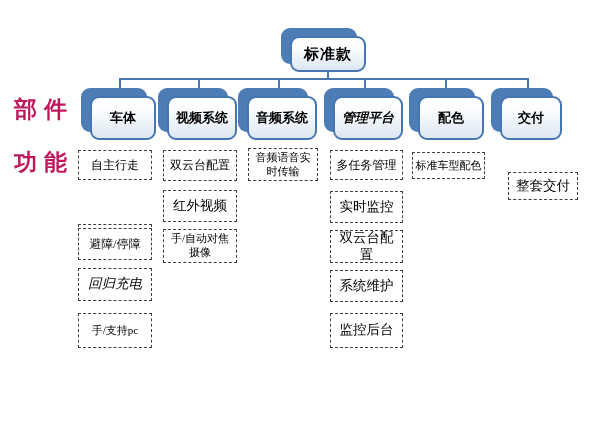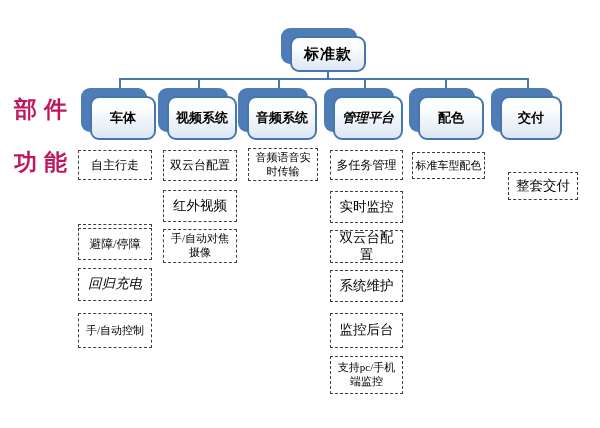--- a/index.html
+++ b/index.html
@@ -117,32 +117,31 @@
   </div>
   <div class="node branch" style="left:500px; top:96px; width:62px; height:44px;">
     <div class="node-back"></div>
     <div class="node-front">交付</div>
   </div>
 
   <div class="feature md" style="left:78px; top:150px; width:74px; height:30px;">自主行走</div>
   <div class="feature md" style="left:78px; top:190px; width:74px; height:31px;margin-top:34px;">激光导航</div>
   <div class="feature md" style="left:78px; top:228px; width:74px; height:32px;">避障/停障</div>
   <div class="feature lg" style="left:78px; top:268px; width:74px; height:33px;font-style:italic;">回归充电</div>
-  <div class="feature sm" style="left:78px; top:313px; width:74px; height:35px;">手/自动控制</div>
+  <div class="feature sm" style="left:78px; top:313px; width:74px; height:35px;">手/支持pc</div>
 
   <div class="feature md" style="left:163px; top:150px; width:74px; height:31px;">双云台配置</div>
   <div class="feature lg" style="left:163px; top:190px; width:74px; height:32px;">红外视频</div>
   <div class="feature sm" style="left:163px; top:229px; width:74px; height:34px;">手/自动对焦摄像</div>
 
   <div class="feature sm" style="left:248px; top:148px; width:70px; height:33px;">音频语音实时传输</div>
 
   <div class="feature md" style="left:330px; top:150px; width:73px; height:30px;">多任务管理</div>
   <div class="feature lg" style="left:330px; top:191px; width:73px; height:32px;">实时监控</div>
   <div class="feature lg" style="left:330px; top:230px; width:73px; height:33px;">双云台配置</div>
   <div class="feature lg" style="left:330px; top:270px; width:73px; height:32px;">系统维护</div>
   <div class="feature lg" style="left:330px; top:313px; width:73px; height:35px;">监控后台</div>
-  <div class="feature sm" style="left:330px; top:356px; width:73px; height:38px;">支持pc/手机端监控</div>
 
   <div class="feature sm" style="left:412px; top:152px; width:73px; height:27px;">标准车型配色</div>
 
   <div class="feature lg" style="left:508px; top:152px; width:70px; height:28px;margin-top:20px;">整套交付</div>
 
 </div>
 
 </body></html>

